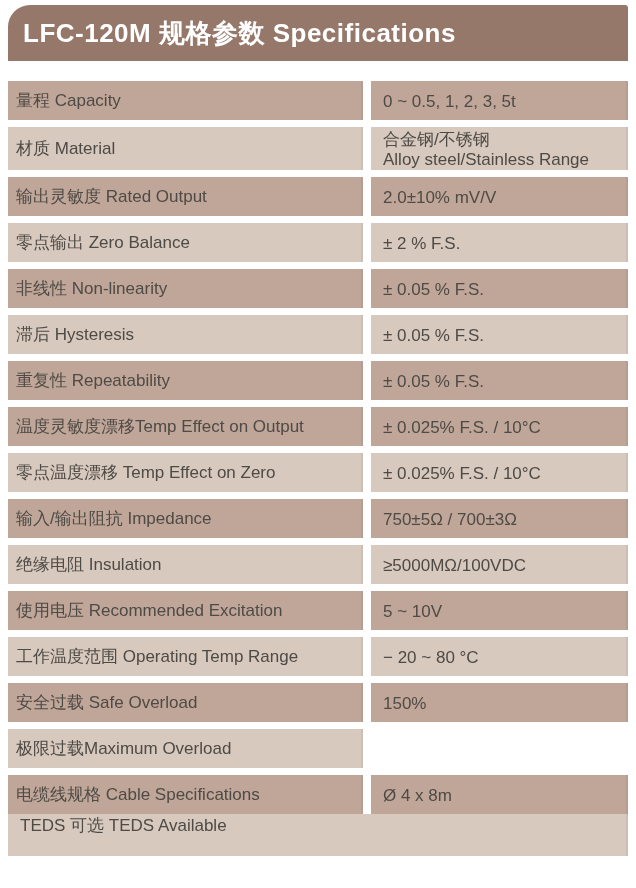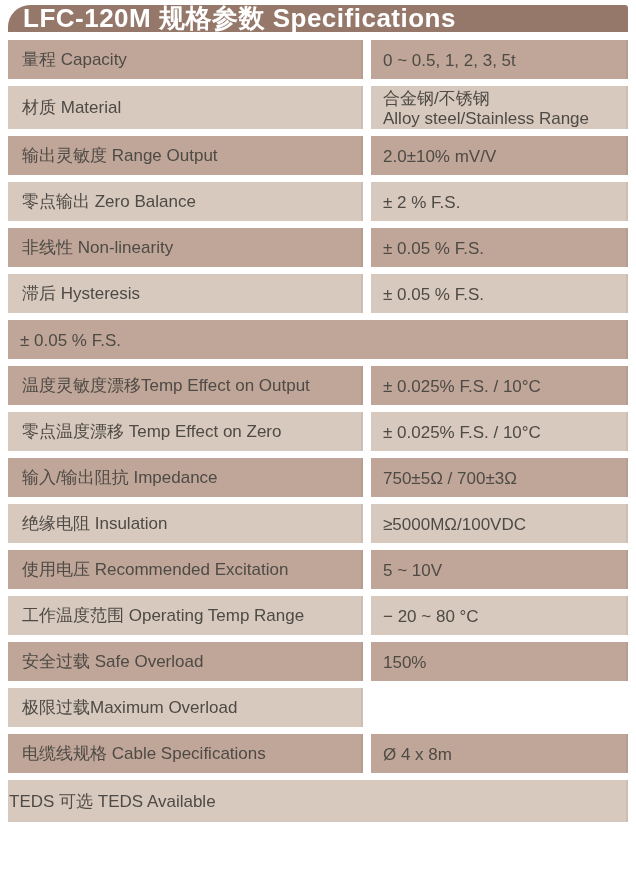--- a/index.html
+++ b/index.html
@@ -10,27 +10,27 @@
   }
   .page {
     width: 636px;
     height: 888px;
     box-sizing: border-box;
     padding: 5px 8px 0 8px;
     background: #ffffff;
     overflow: hidden;
   }
   .header-bar {
-    height: 27px;
+    height: 56px;
     background: var(--header-bg);
     border-radius: 22px 3px 0 0;
     display: flex;
     align-items: center;
     padding-left: 15px;
-    margin-bottom: 8px;
+    margin-bottom: 20px;
     box-sizing: border-box;
   }
   .header-bar .title {
     color: var(--header-text);
     font-size: 26px;
     font-weight: bold;
     letter-spacing: 0.5px;
     white-space: nowrap;
   }
   .rows {
@@ -46,38 +46,37 @@
     display: flex;
     align-items: center;
     min-height: 39px;
     box-sizing: border-box;
     color: var(--text);
     font-size: 17px;
     box-shadow: inset -2px 0 0 rgba(0,0,0,0.05);
   }
   .label-cell {
     width: 355px;
-    padding: 3px 6px 3px 14px;
+    padding: 3px 6px 3px 8px;
     flex: 0 0 355px;
   }
   .value-cell {
     flex: 1;
     padding: 3px 6px 0 12px;
     white-space: pre-line;
     line-height: 1.18;
   }
   .row.dark .cell { background: var(--row-dark); }
   .row.light .cell { background: var(--row-light); }
   .footer-row {
-    margin-top: 7px;
     min-height: 42px;
     background: var(--row-light);
     display: flex;
-    align-items: center;
-    padding-left: 1px;
+    align-items: flex-start;
+    padding-left: 12px;
     box-sizing: border-box;
     color: var(--text);
     font-size: 17px;
     box-shadow: inset -2px 0 0 rgba(0,0,0,0.05);
   }
 </style>
 </head>
 <body>
 
 <div class="page">
@@ -97,21 +96,21 @@
   <div class="row light">
     <div class="cell label-cell">
       <span>材质 Material</span>
     </div>
     <div class="cell value-cell">合金钢/不锈钢
 Alloy steel/Stainless Range</div>
   </div>
 
   <div class="row dark">
     <div class="cell label-cell">
-      <span>输出灵敏度 Range Output</span>
+      <span>输出灵敏度 Rated Output</span>
     </div>
     <div class="cell value-cell">2.0±10% mV/V</div>
   </div>
 
   <div class="row light">
     <div class="cell label-cell">
       <span>零点输出  Zero Balance</span>
     </div>
     <div class="cell value-cell">± 2 % F.S.</div>
   </div>
@@ -124,20 +123,23 @@
   </div>
 
   <div class="row light">
     <div class="cell label-cell">
       <span>滞后 Hysteresis</span>
     </div>
     <div class="cell value-cell">± 0.05 % F.S.</div>
   </div>
 
   <div class="row dark">
+    <div class="cell label-cell">
+      <span>重复性 Repeatability</span>
+    </div>
     <div class="cell value-cell">± 0.05 % F.S.</div>
   </div>
 
 
   <div class="row dark">
     <div class="cell label-cell">
       <span>温度灵敏度漂移Temp Effect on Output</span>
     </div>
     <div class="cell value-cell">± 0.025% F.S. / 10°C</div>
   </div>

